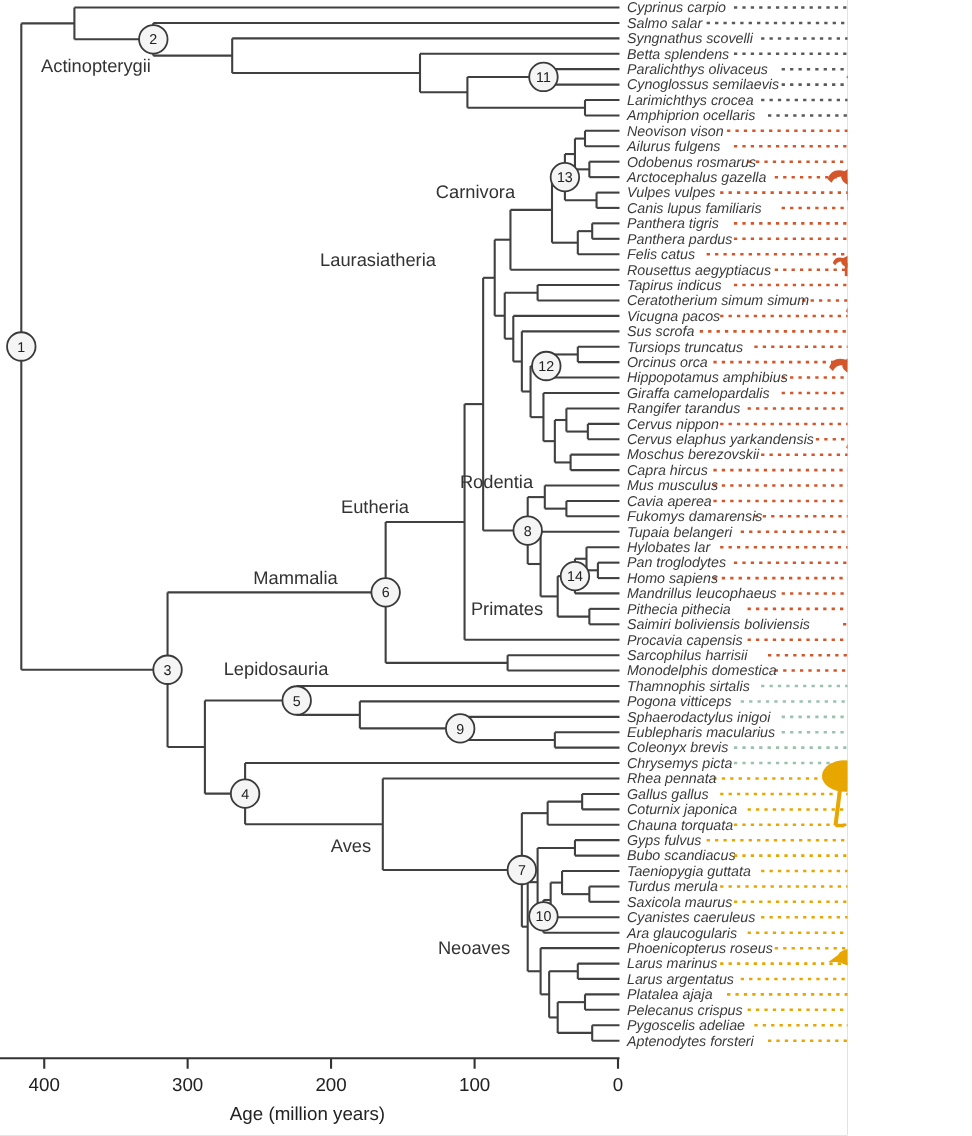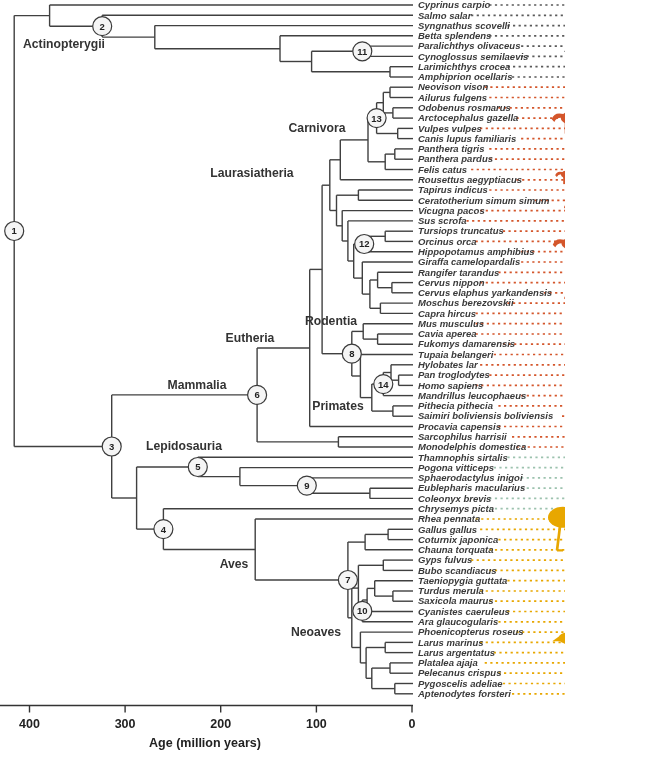--- a/index.html
+++ b/index.html
@@ -1,17 +1,17 @@
 <!DOCTYPE html>
 <html><head>
 <meta charset="utf-8">
 <style>
   html,body{margin:0;padding:0;background:#fff;}
   #stage{position:relative;width:565px;height:757px;background:#22c55e;overflow:hidden;
-         font-family:"Liberation Sans", sans-serif;font-weight:bold;}
+         font-family:"Liberation Sans", sans-serif;}
   svg text{font-family:"Liberation Sans", sans-serif;}
   .tiplabel{font-style:italic;}
 </style>
 </head>
 <body>
 
 <div id="stage"><svg width="648" height="757" viewBox="0 0 648 757" xmlns="http://www.w3.org/2000/svg">
      <rect x="0" y="0" width="648" height="757" fill="#ffffff"></rect>
      <line x1="489.3" y1="5.0" x2="646" y2="5.0" stroke="#5a5a5a" stroke-width="1.7" stroke-dasharray="2.2 3.4"></line>
       <text class="tiplabel" x="418" y="8.2" font-size="9.5" fill="#3a3a3a">Cyprinus carpio</text>

